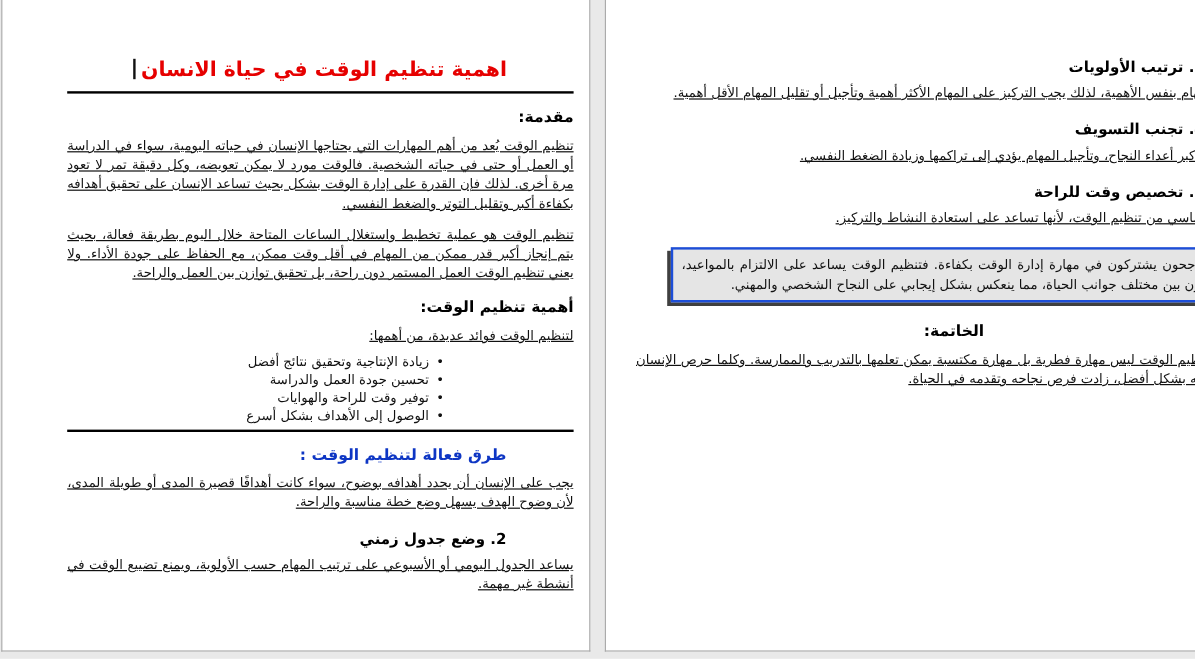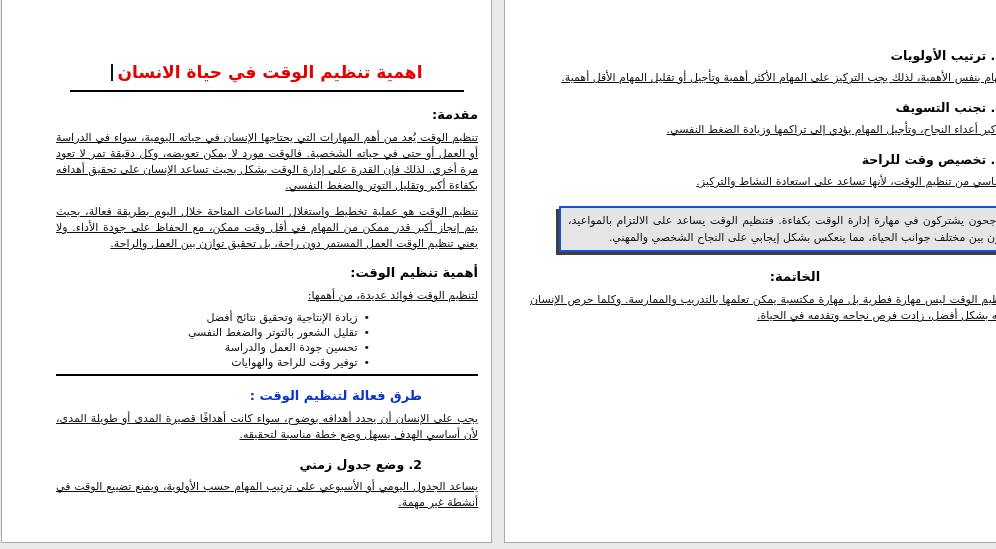--- a/index.html
+++ b/index.html
@@ -16,21 +16,21 @@
     border-bottom: 1px solid #ababab;
     overflow: hidden;
   }
   .page1 { left: 1px; }
   .page2 { left: 504px; width: 584px; }
   .content { direction: rtl; }
   .page1 .content { padding: 45px 13px 0 54px; }
   .page2 .content { padding: 45px 27px 0 25px; }
 
   .doc-title {
-    margin: 14px; padding-bottom: 5px;
+    margin: 0; padding-bottom: 5px;
     font-size: 17px; line-height: 26px; font-weight: bold;
     color: #e60000; text-align: center;
     border-bottom: 2px solid #000;
   }
   .cursor {
     display: inline-block; width: 2px; height: 17px;
     background: #111; margin-right: 4px; vertical-align: -3px;
   }
   h2 {
     margin: 12px 0 6px; font-size: 13px; line-height: 18px;
@@ -75,30 +75,30 @@
       <h2>مقدمة:</h2>
       <p>تنظيم الوقت يُعد من أهم المهارات التي يحتاجها الإنسان في حياته اليومية، سواء في الدراسة أو العمل أو حتى في حياته الشخصية. فالوقت مورد لا يمكن تعويضه، وكل دقيقة تمر لا تعود مرة أخرى. لذلك فإن القدرة على إدارة الوقت بشكل بحيث تساعد الإنسان على تحقيق أهدافه بكفاءة أكبر وتقليل التوتر والضغط النفسي.</p>
 
       <p>تنظيم الوقت هو عملية تخطيط واستغلال الساعات المتاحة خلال اليوم بطريقة فعالة، بحيث يتم إنجاز أكبر قدر ممكن من المهام في أقل وقت ممكن، مع الحفاظ على جودة الأداء. ولا يعني تنظيم الوقت العمل المستمر دون راحة، بل تحقيق توازن بين العمل والراحة.</p>
 
       <h2>أهمية تنظيم الوقت:</h2>
       <p class="lead">لتنظيم الوقت فوائد عديدة، من أهمها:</p>
 
       <ul class="benefits">
         <li>زيادة الإنتاجية وتحقيق نتائج أفضل</li>
-        <li>تقليل الشعور بالتوتر والضغط النفسي</li>
         <li>تحسين جودة العمل والدراسة</li>
         <li>توفير وقت للراحة والهوايات</li>
+        <li>الوصول إلى الأهداف بشكل أسرع</li>
       </ul>
 
       <div class="hrule"></div>
 
       <h2 class="blue">طرق فعالة لتنظيم الوقت :</h2>
 
-      <p>يجب على الإنسان أن يحدد أهدافه بوضوح، سواء كانت أهدافًا قصيرة المدى أو طويلة المدى، لأن أساسي الهدف يسهل وضع خطة مناسبة لتحقيقه.</p>
+      <p>يجب على الإنسان أن يحدد أهدافه بوضوح، سواء كانت أهدافًا قصيرة المدى أو طويلة المدى، لأن وضوح الهدف يسهل وضع خطة مناسبة والراحة.</p>
 
       <h3>2. وضع جدول زمني</h3>
       <p>يساعد الجدول اليومي أو الأسبوعي على ترتيب المهام حسب الأولوية، ويمنع تضييع الوقت في أنشطة غير مهمة.</p>
     </div>
   </div>
 
   <div class="page page2">
     <div class="content">
       <h3 class="p2-first">3. ترتيب الأولويات</h3>
       <p>ليست كل المهام بنفس الأهمية، لذلك يجب التركيز على المهام الأكثر أهمية وتأجيل أو تقليل المهام الأقل أهمية.</p>

